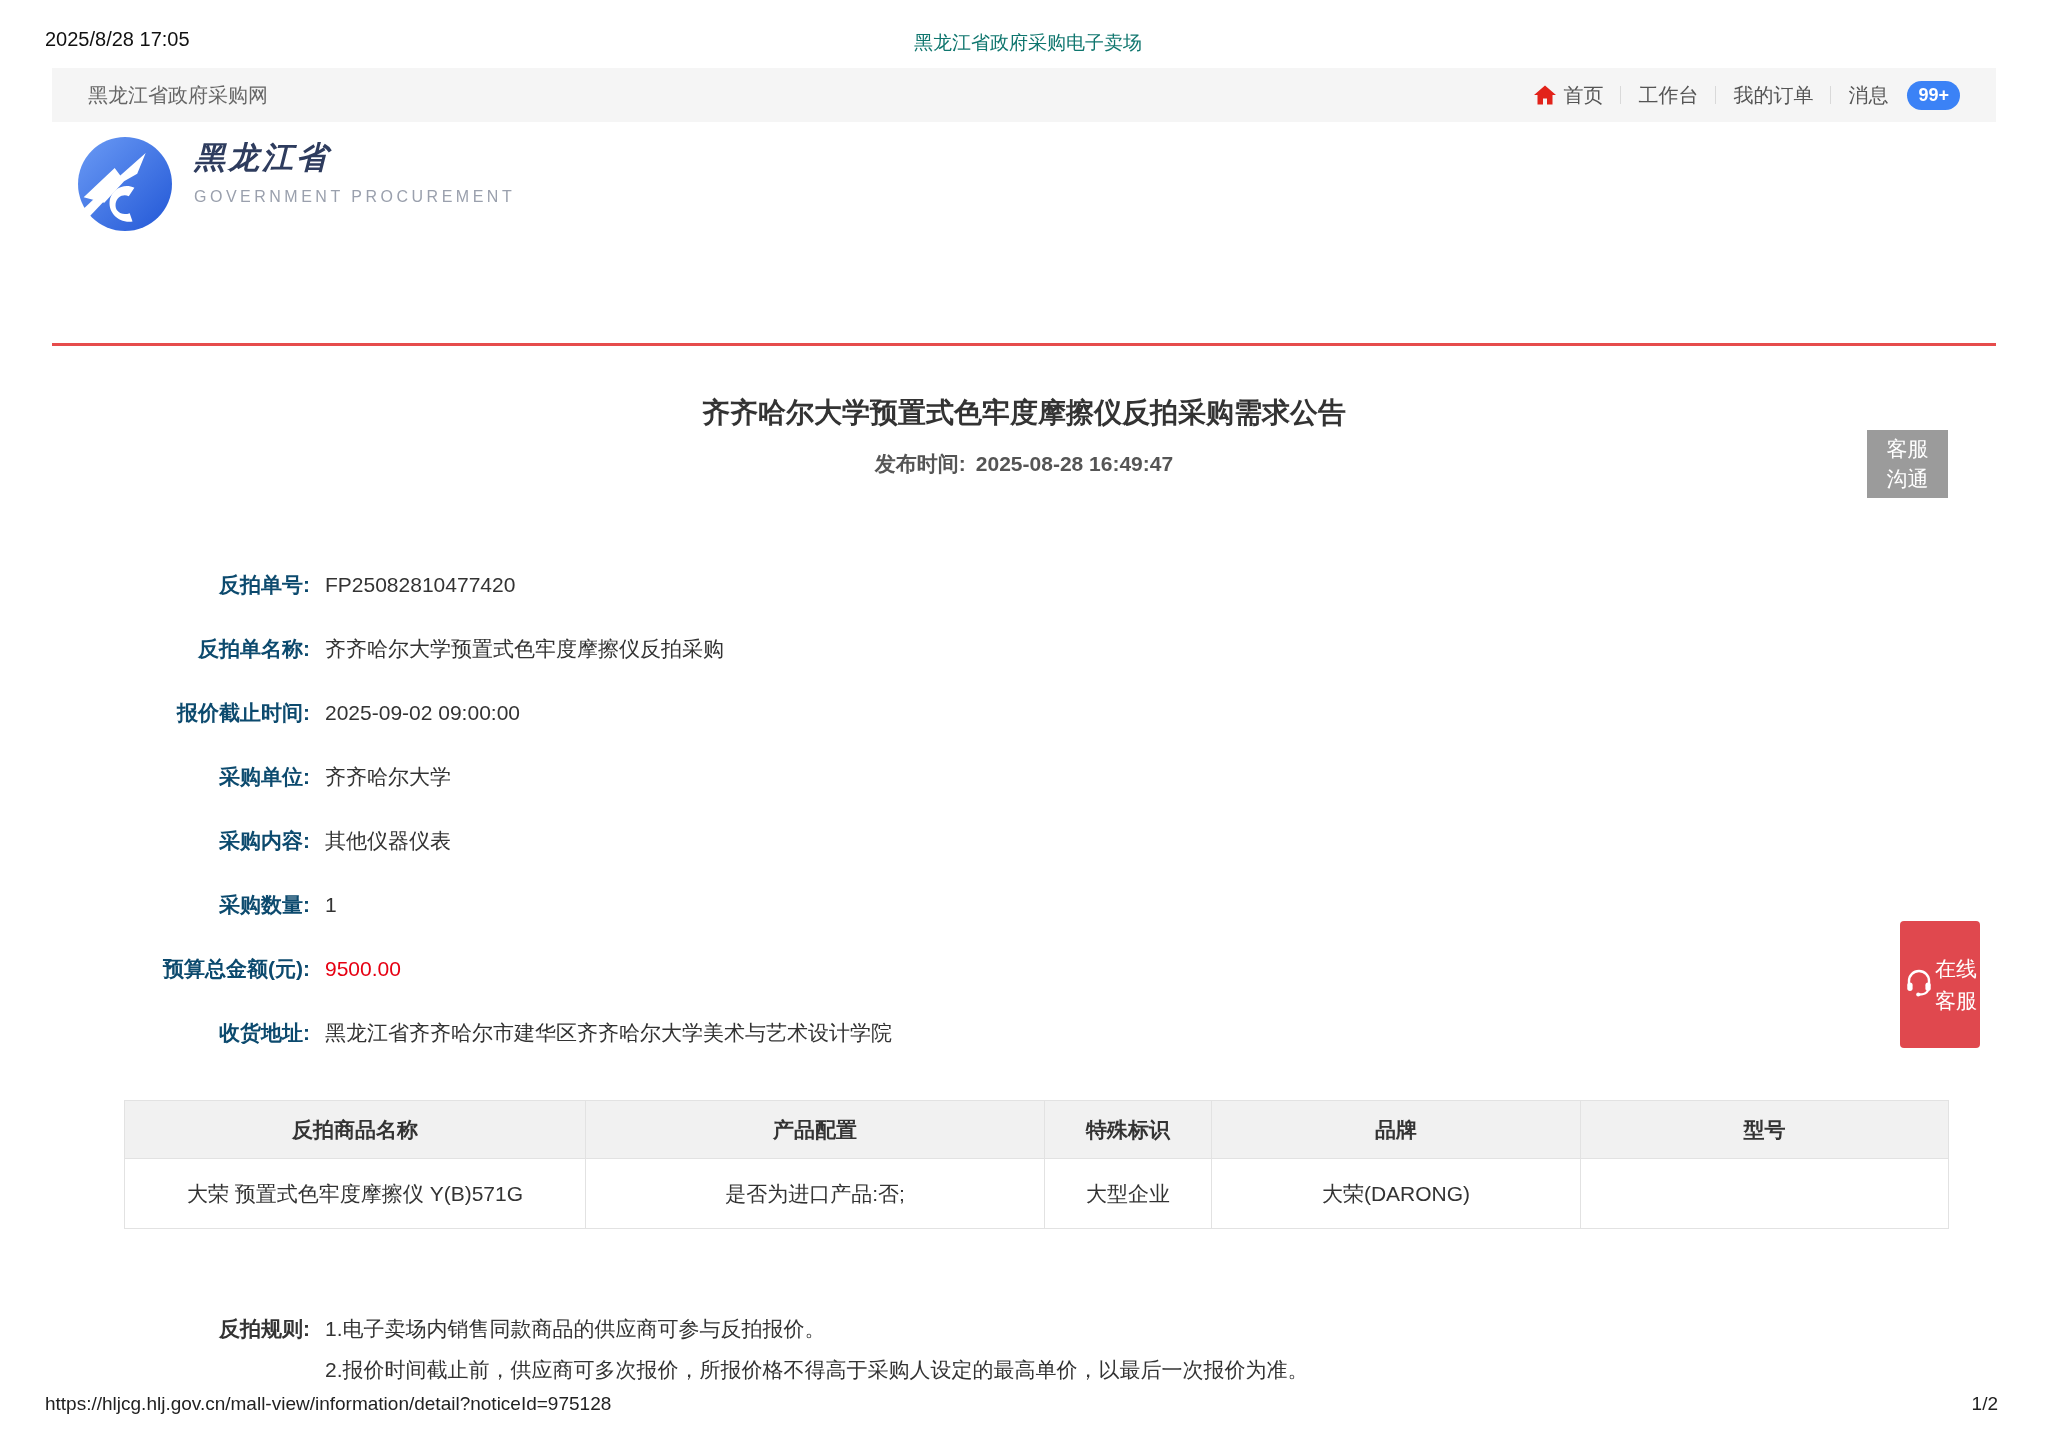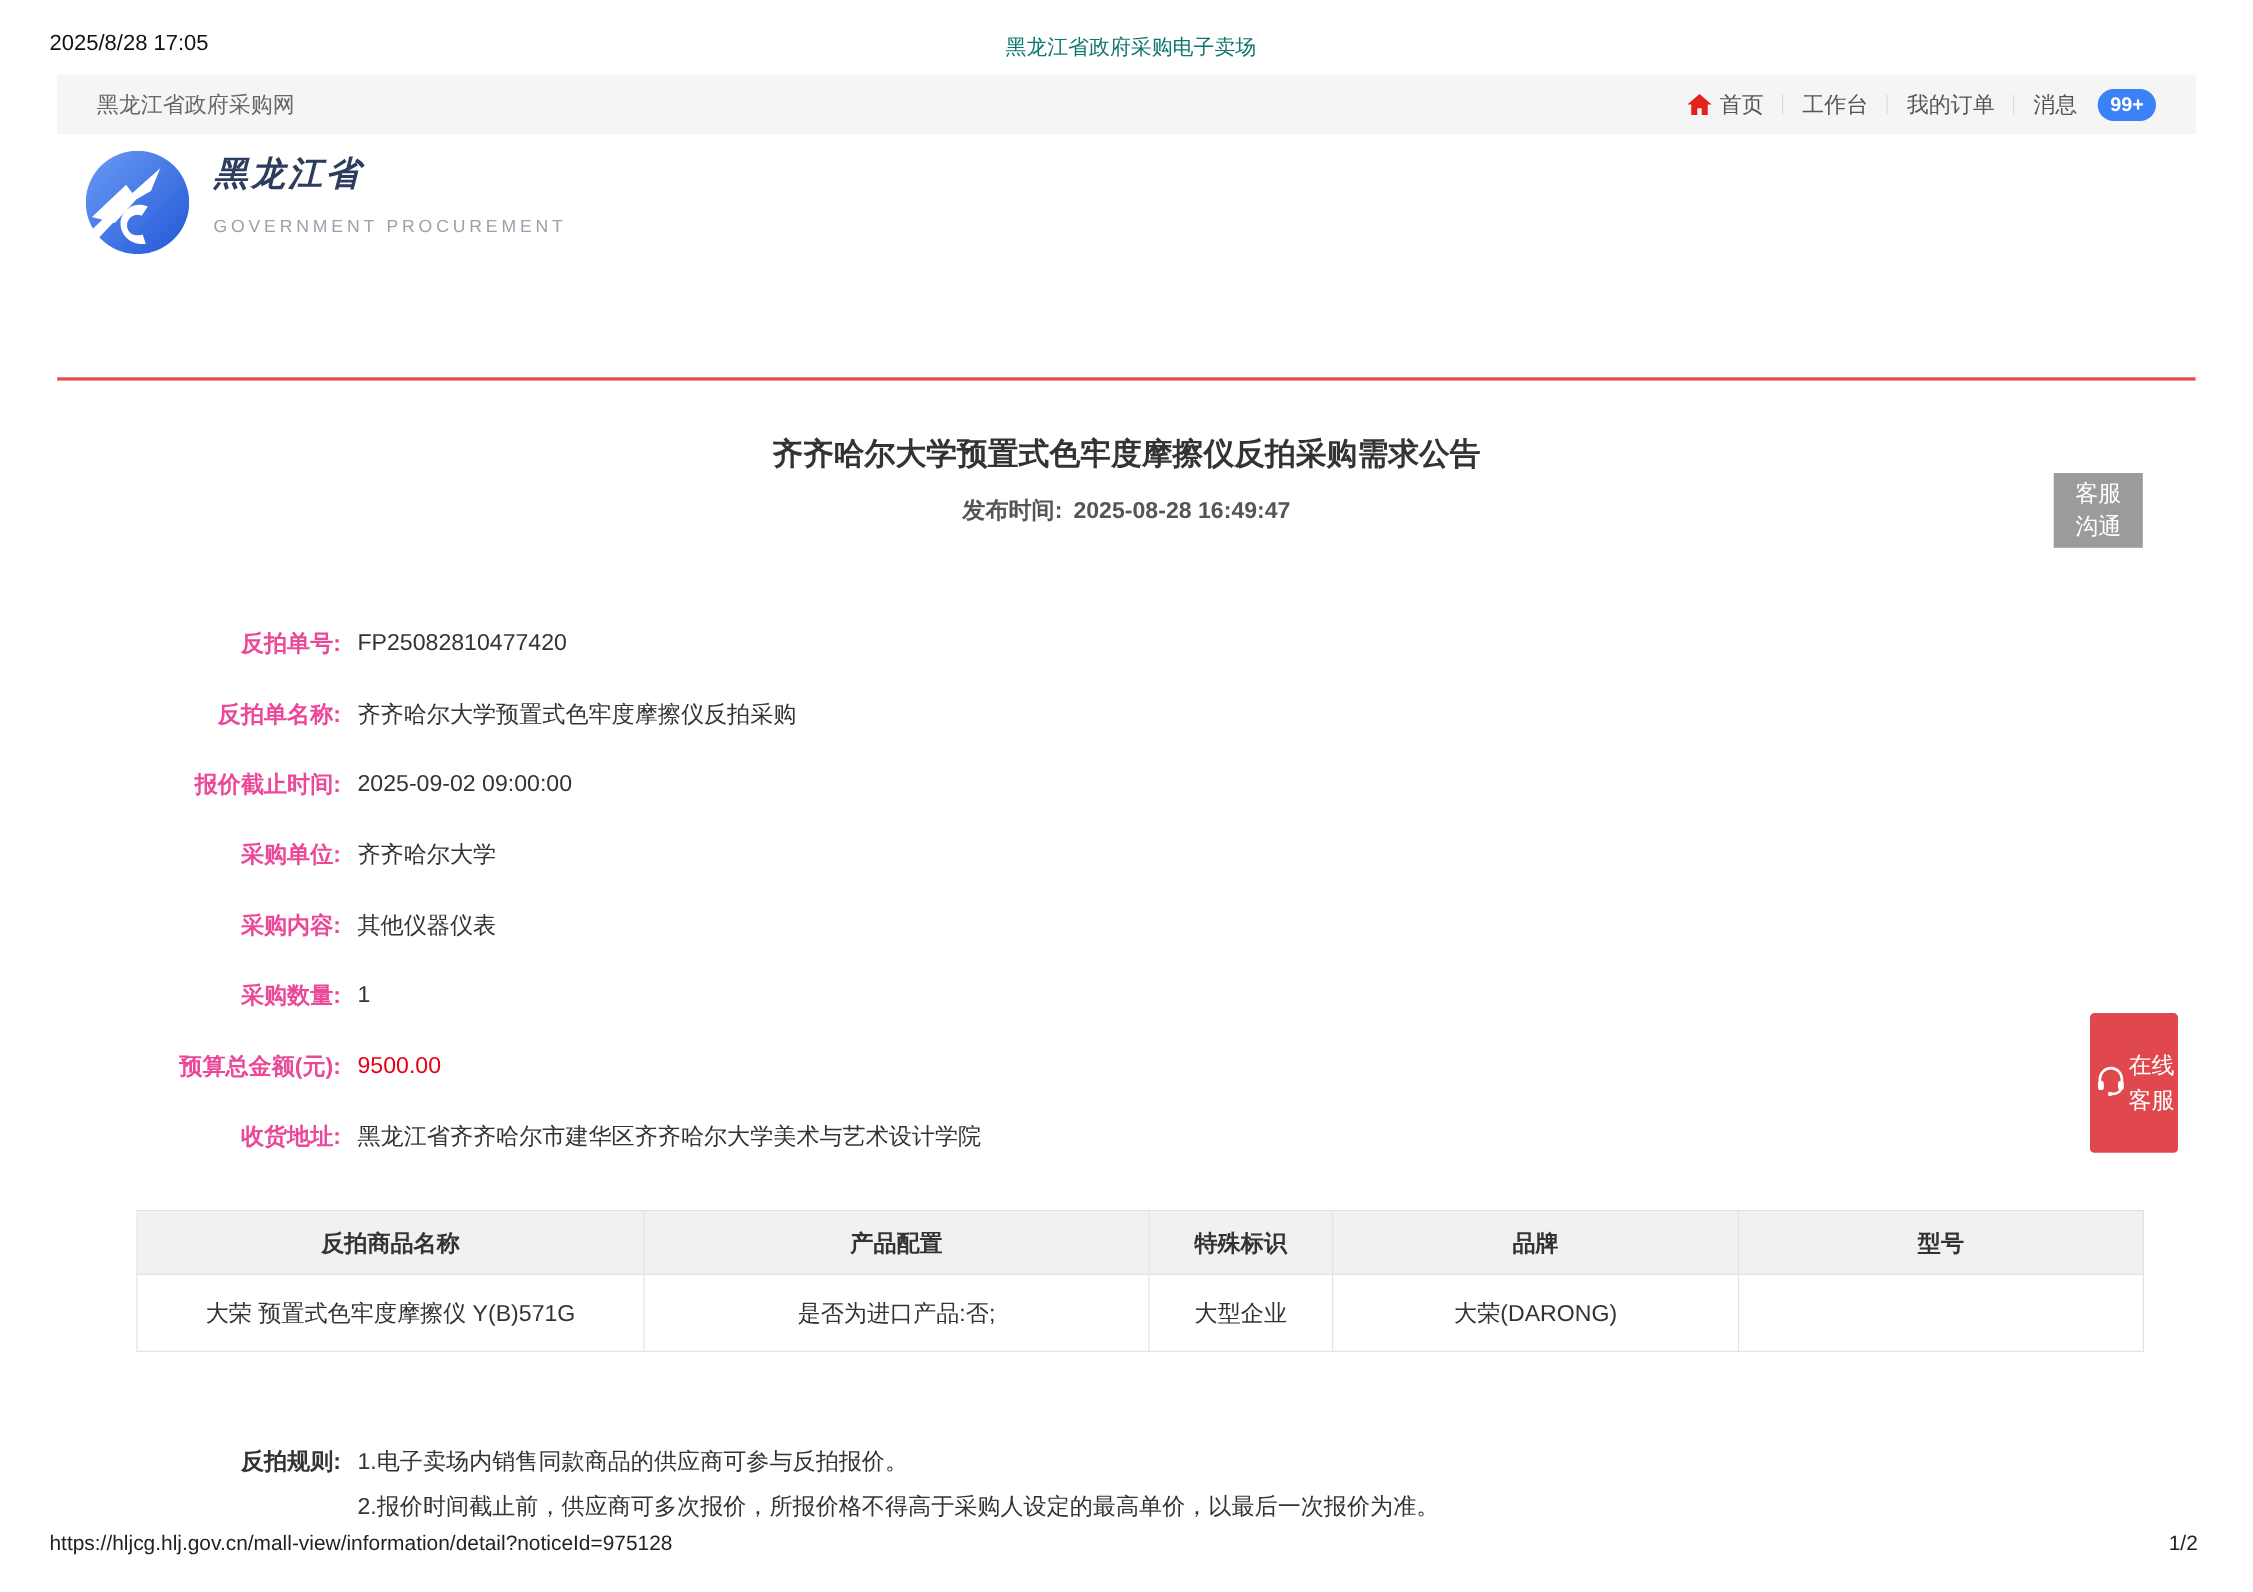--- a/index.html
+++ b/index.html
@@ -20,33 +20,33 @@
   .nav-item:first-child{padding-left:0;}
   .nav-divider{width:1px;height:18px;background:#d9d9d9;}
   .home-icon{width:24px;height:24px;margin-right:6px;}
   .msg-badge{background:#3b82f6;color:#fff;border-radius:15px;padding:4px 11px;font-size:18px;font-weight:bold;margin-left:2px;}
   
   .logo-row{position:absolute;left:78px;top:137px;display:flex;align-items:flex-start;}
   .logo-circle{width:94px;height:94px;flex-shrink:0;}
   .logo-text{margin-left:22px;margin-top:0;font-style:italic;color:#2e3c5e;}
   .logo-line1{font-size:31px;font-weight:bold;letter-spacing:3px;}
   .logo-line2{font-size:33px;font-weight:bold;margin-top:7px;letter-spacing:1px;}
-  .logo-line3{font-size:16px;color:#9aa0ad;font-style:normal;letter-spacing:3.5px;margin-top:19px;}
+  .logo-line3{font-size:16px;color:#9aa0ad;font-style:normal;letter-spacing:3.5px;margin-top:9px;}
   
   .red-line{position:absolute;left:52px;top:343px;width:1944px;height:3px;background:#e64c4c;}
   
   .notice-title{position:absolute;left:0;right:0;top:394px;text-align:center;font-size:28px;font-weight:bold;color:#333;}
   .publish-row{position:absolute;left:0;right:0;top:450px;text-align:center;font-size:21px;font-weight:bold;color:#555;}
   .publish-row .time{margin-left:10px;}
   .kefu-box{position:absolute;left:1867px;top:430px;width:81px;height:68px;background:#9b9b9b;color:#fff;
     font-size:21px;display:flex;flex-direction:column;align-items:center;justify-content:center;line-height:1.45;cursor:pointer;}
   
   .fields{position:absolute;left:52px;top:553px;}
   .field-row{display:flex;height:64px;align-items:center;font-size:21px;}
-  .field-label{width:258px;text-align:right;font-weight:bold;color:#ec4899;flex-shrink:0;}
+  .field-label{width:258px;text-align:right;font-weight:bold;color:#0c4a6e;flex-shrink:0;}
   .field-value{margin-left:15px;color:#333;}
   .field-value.red{color:#e60012;}
   
   .goods-table{position:absolute;left:124px;top:1100px;width:1824px;border-collapse:collapse;font-size:21px;color:#333;table-layout:fixed;}
   .goods-table th{background:#f1f1f1;font-weight:bold;height:55px;border:1px solid #e2e2e2;text-align:center;}
   .goods-table td{height:67px;text-align:center;border:1px solid #e2e2e2;background:#fff;}
   
   .rules{position:absolute;left:52px;top:1308px;display:flex;align-items:flex-start;font-size:21px;}
   .rules-label{width:258px;text-align:right;font-weight:bold;color:#333;flex-shrink:0;line-height:41px;}
   .rules-body{margin-left:15px;color:#333;line-height:41px;}

